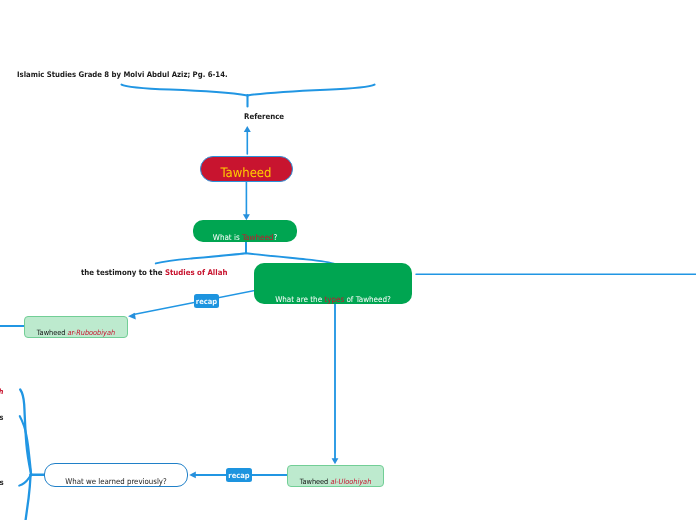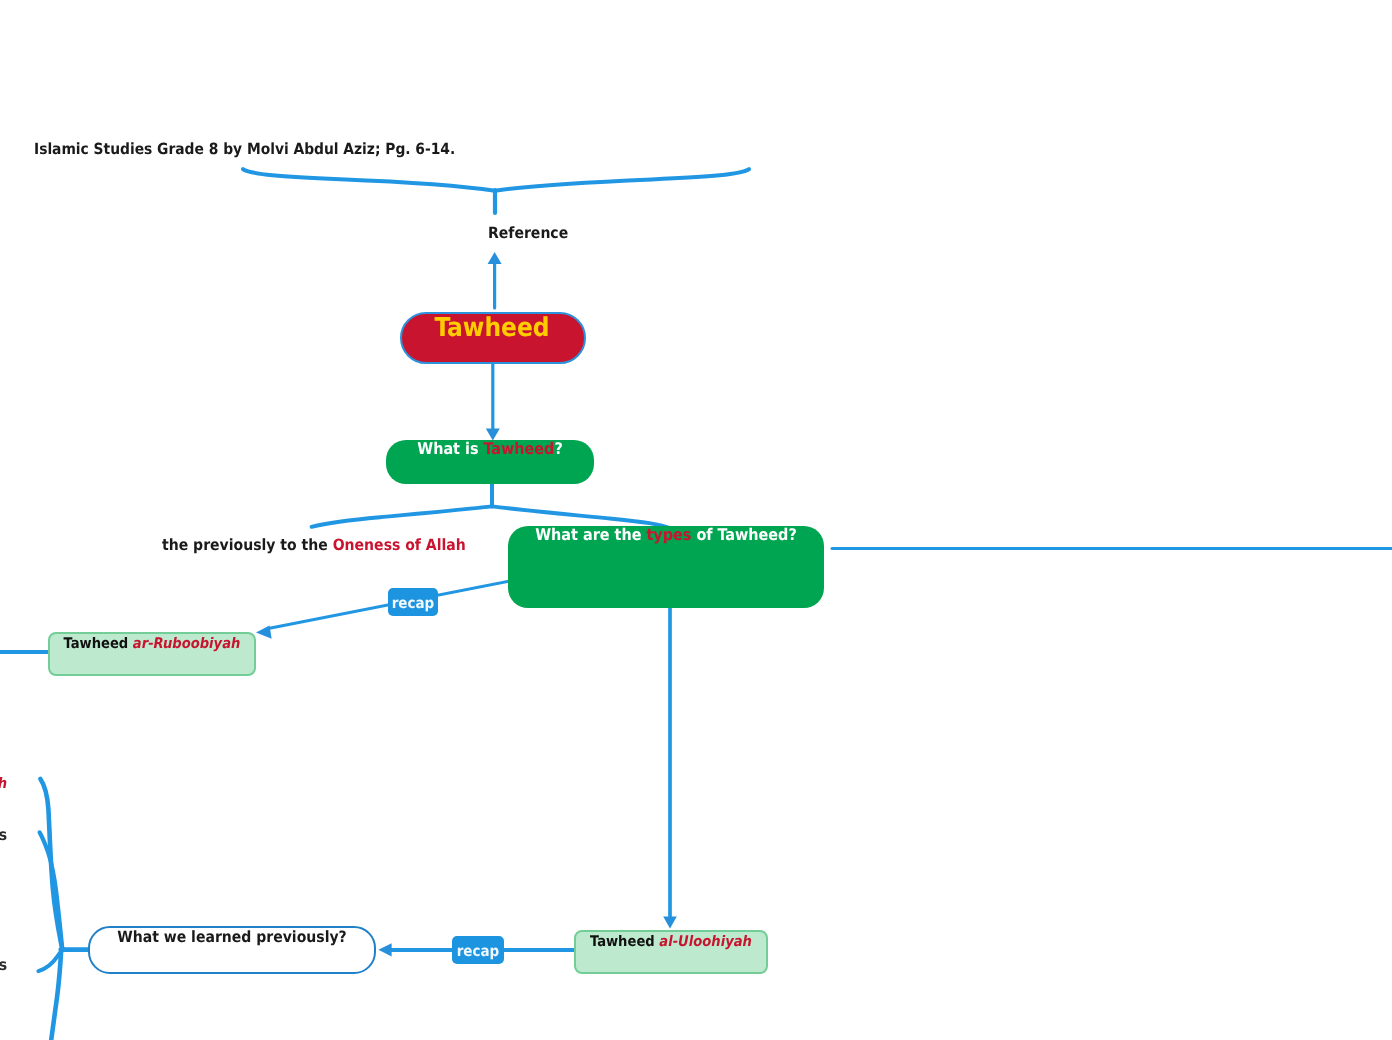--- a/index.html
+++ b/index.html
@@ -1,22 +1,22 @@
 <!DOCTYPE html>
 <html><head>
 <meta charset="utf-8">
 <style>
   html,body{margin:0;padding:0;background:#fff;}
   body{width:696px;height:520px;overflow:hidden;position:relative;
        font-family:"DejaVu Sans Condensed","DejaVu Sans",sans-serif;
        -webkit-font-smoothing:antialiased;text-rendering:geometricPrecision;}
   #stage{position:absolute;left:0;top:0;width:696px;height:520px;}
   svg#edges{position:absolute;left:0;top:0;width:696px;height:520px;pointer-events:none;}
-  .node{position:absolute;box-sizing:border-box;display:flex;align-items:flex-start;justify-content:center;
-        white-space:pre;font-weight:bold;filter:contrast(1);}
+  .node{position:absolute;box-sizing:border-box;display:flex;align-items:flex-end;justify-content:center;
+        white-space:pre;font-weight:normal;filter:contrast(1);}
   .lbl{position:absolute;white-space:pre;font-weight:bold;filter:contrast(1);}
 
   .n-root{background:#C8142F;border:1.6px solid #2B92DB;border-radius:13px;color:#FFCC00;
           font-size:13px;letter-spacing:0px;}
   .n-green{background:#00A551;border-radius:10px;color:#fff;font-size:8px;}
   .n-lgreen{background:#BDEACE;border:1px solid #72CE96;border-radius:4px;color:#111;font-size:7.3px;}
   .n-white{background:#fff;border:1.4px solid #2080C8;border-radius:11px/11px;color:#1a1a1a;font-size:7.8px;}
   .badge{position:absolute;background:#1D94DF;border-radius:2.5px;color:#EFF8FE;font-size:7.5px;filter:contrast(1);
          display:flex;align-items:center;justify-content:center;font-weight:bold;}
   .red{color:#C8142F;}
@@ -71,21 +71,21 @@
   <div class="lbl" style="left:228px;top:112px;font-size:7.8px;color:#1a1a1a;line-height:9px;padding-left:16px;">Reference</div>
 
   <div class="node n-root" style="left:199.5px;top:155.5px;width:93px;height:26px;">
     <span>Tawheed</span>
   </div>
 
   <div class="node n-green" style="left:193px;top:220px;width:104px;height:22px;">
     <span>What is </span><span class="red">Tawheed</span><span>?</span>
   </div>
 
-  <div class="lbl" style="left:81px;top:268px;font-size:7.8px;color:#1a1a1a;line-height:9px;"><span>the previously to the </span><span class="red">Oneness of Allah</span></div>
+  <div class="lbl" style="left:81px;top:268px;font-size:7.8px;color:#1a1a1a;line-height:9px;"><span>the testimony to the </span><span class="red">Studies of Allah</span></div>
 
   <div class="node n-green" style="left:254px;top:263px;width:158px;height:41px;">
     <span>What are the </span><span class="red">types</span><span> of Tawheed?</span>
   </div>
 
   <div class="badge" style="left:194px;top:294px;width:25px;height:14px;">
     <span>recap</span>
   </div>
 
   <div class="node n-lgreen" style="left:24px;top:316px;width:104px;height:22px;">

